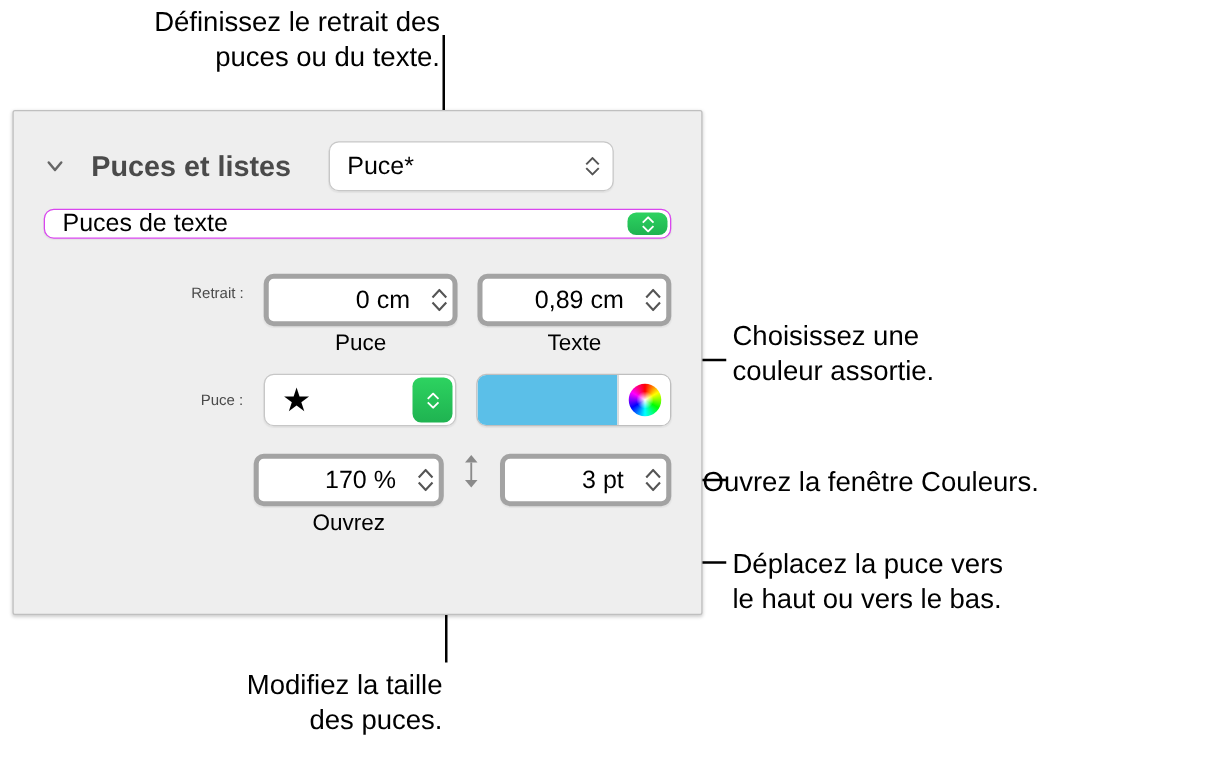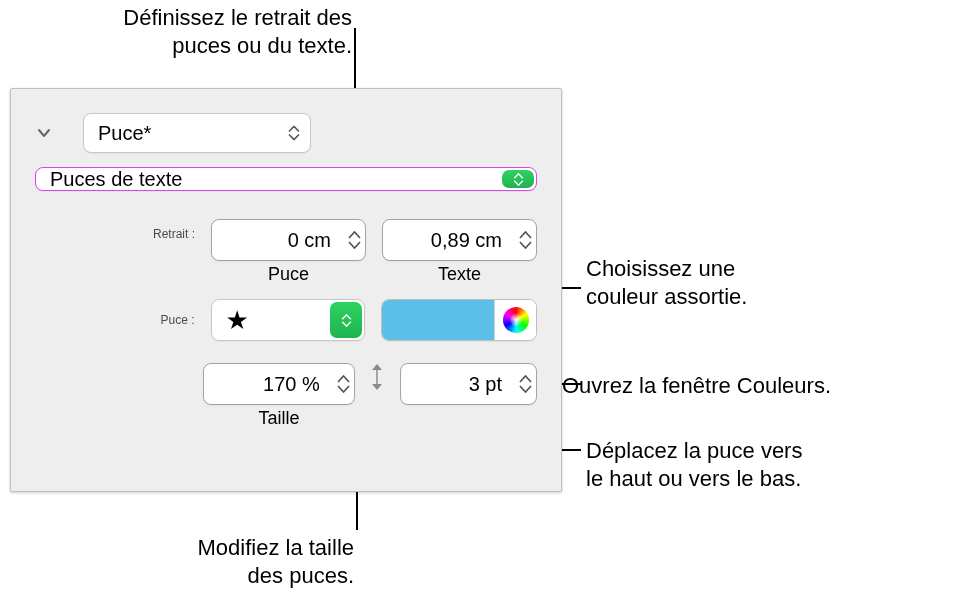--- a/index.html
+++ b/index.html
@@ -122,21 +122,21 @@
       height: 6px;
     }
     .label {
       font-size: 12px;
       color: #4a4a4a;
       text-align: right;
     }
     .stepper {
       position: relative;
       background: #fff;
-      border: 1px solid #a3a3a3;
+      border: 4px solid #a3a3a3;
       border-radius: 8px;
       height: 42px;
       display: flex;
       align-items: center;
       padding: 0 34px 0 14px;
       font-size: 20px;
       box-shadow: 0 1px 1px rgba(0,0,0,0.05);
     }
     .stepper .value {
       flex: 1;
@@ -285,20 +285,21 @@
 
 <div class="panel">
   <div class="panel-inner">
 
     <div class="row" style="gap:14px;">
       <span class="disclosure">
         <svg viewBox="0 0 14 14">
             <path d="M2 4 L7 10 L12 4" fill="none" stroke="#666" stroke-width="2" stroke-linecap="round" stroke-linejoin="round"></path>
           </svg>
       </span>
+      <span class="section-title">Puces et listes</span>
       <div class="select" style="width:228px; margin-left:16px;">
         <span>Puce*</span>
         <span class="chevrons">
           <svg viewBox="0 0 12 7">
               <path d="M1 6 L6 1 L11 6" fill="none" stroke="#555" stroke-width="1.6"></path>
             </svg>
           <svg viewBox="0 0 12 7">
               <path d="M1 1 L6 6 L11 1" fill="none" stroke="#555" stroke-width="1.6"></path>
             </svg>
         </span>
@@ -391,21 +392,21 @@
                   <path d="M1 7 L6.5 1 L12 7" fill="none" stroke="#555" stroke-width="1.7"></path>
                 </svg>
               </button>
             <button>
                 <svg viewBox="0 0 13 8">
                   <path d="M1 1 L6.5 7 L12 1" fill="none" stroke="#555" stroke-width="1.7"></path>
                 </svg>
               </button>
           </span>
         </div>
-        <div class="sub-label">Taille</div>
+        <div class="sub-label">Ouvrez</div>
       </div>
       <div class="vert-arrow">
         <svg viewBox="0 0 16 28">
           <path d="M8 1 L3 7 L13 7 Z" fill="#8a8a8a"></path>
           <path d="M8 27 L3 21 L13 21 Z" fill="#8a8a8a"></path>
           <line x1="8" y1="7" x2="8" y2="21" stroke="#8a8a8a" stroke-width="1.5"></line>
         </svg>
       </div>
       <div style="width:140px;">
         <div class="stepper">

